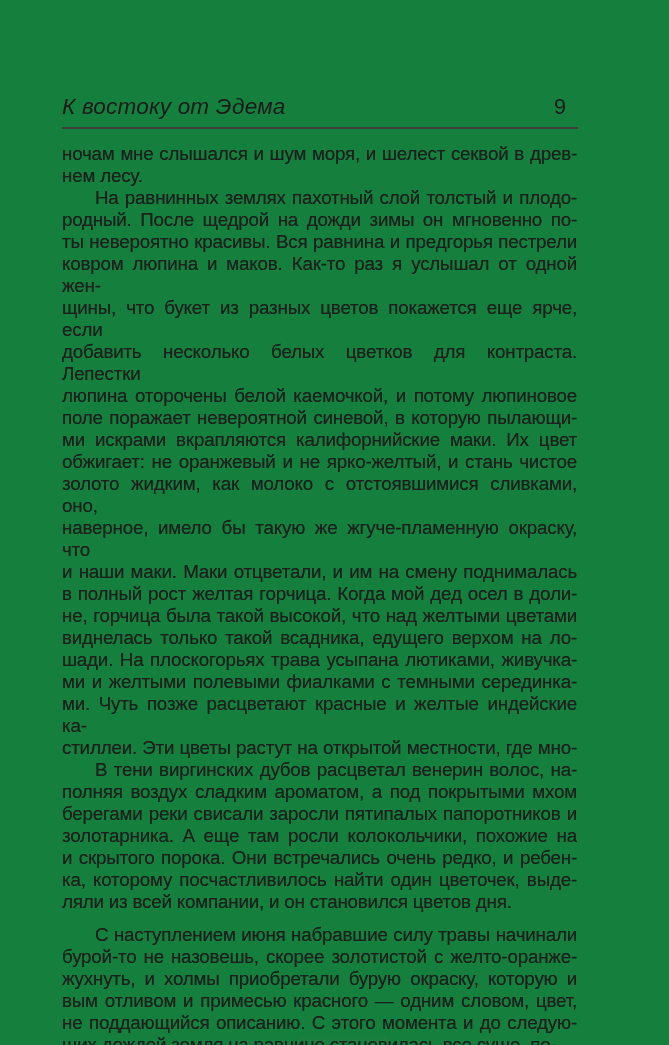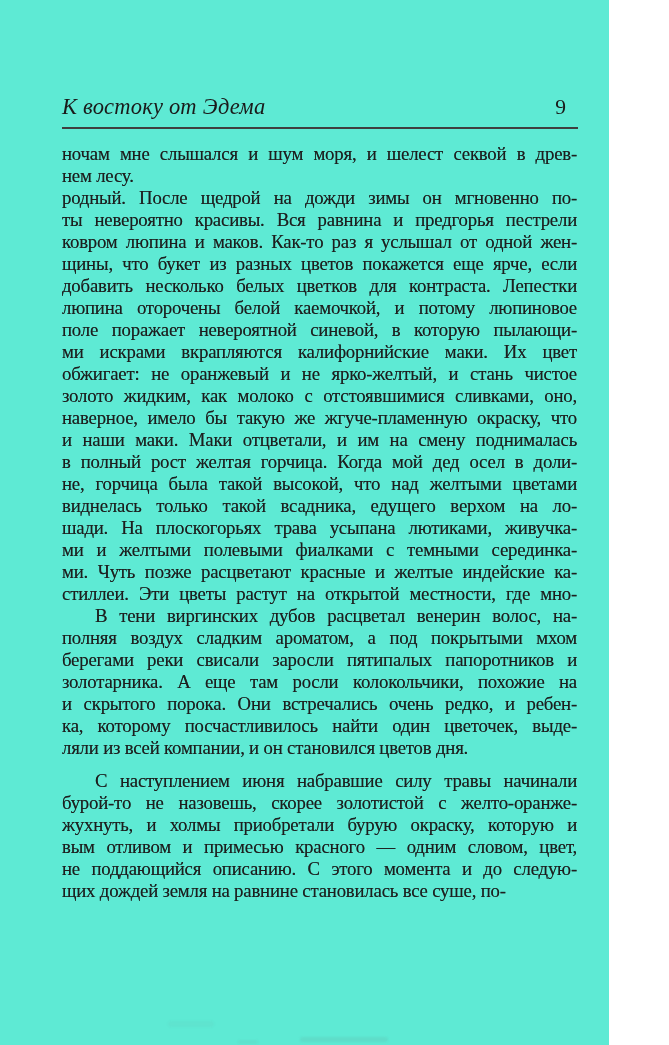--- a/index.html
+++ b/index.html
@@ -1,22 +1,22 @@
 <!DOCTYPE html>
 <html lang="ru"><head>
 <meta charset="utf-8">
 <style>
   html, body { margin: 0; padding: 0; background: #ffffff; }
   .page {
     position: relative;
-    width: 609px;
+    width: 669px;
     height: 1045px;
-    background: #5eead4;
+    background: #15803d;
     overflow: hidden;
-    font-family: Liberation Serif, serif;
+    font-family: Liberation Sans, sans-serif;
     color: #1c1c1c;
   }
   .page-header {
     position: absolute;
     left: 62px;
     top: 92px;
     width: 516px;
     display: flex;
     justify-content: space-between;
     align-items: baseline;
@@ -86,20 +86,21 @@
   </div>
 
   <div class="header-rule"></div>
 
   <div class="page-body">
       <div class="paragraph">
         <div class="line">ночам мне слышался и шум моря, и шелест секвой в древ-</div>
         <div class="line last">нем лесу.</div>
       </div>
       <div class="paragraph">
+        <div class="line indent">На равнинных землях пахотный слой толстый и плодо-</div>
         <div class="line">родный. После щедрой на дожди зимы он мгновенно по-</div>
         <div class="line">ты невероятно красивы. Вся равнина и предгорья пестрели</div>
         <div class="line">ковром люпина и маков. Как-то раз я услышал от одной жен-</div>
         <div class="line">щины, что букет из разных цветов покажется еще ярче, если</div>
         <div class="line">добавить несколько белых цветков для контраста. Лепестки</div>
         <div class="line">люпина оторочены белой каемочкой, и потому люпиновое</div>
         <div class="line">поле поражает невероятной синевой, в которую пылающи-</div>
         <div class="line">ми искрами вкрапляются калифорнийские маки. Их цвет</div>
         <div class="line">обжигает: не оранжевый и не ярко-желтый, и стань чистое</div>
         <div class="line">золото жидким, как молоко с отстоявшимися сливками, оно,</div>

